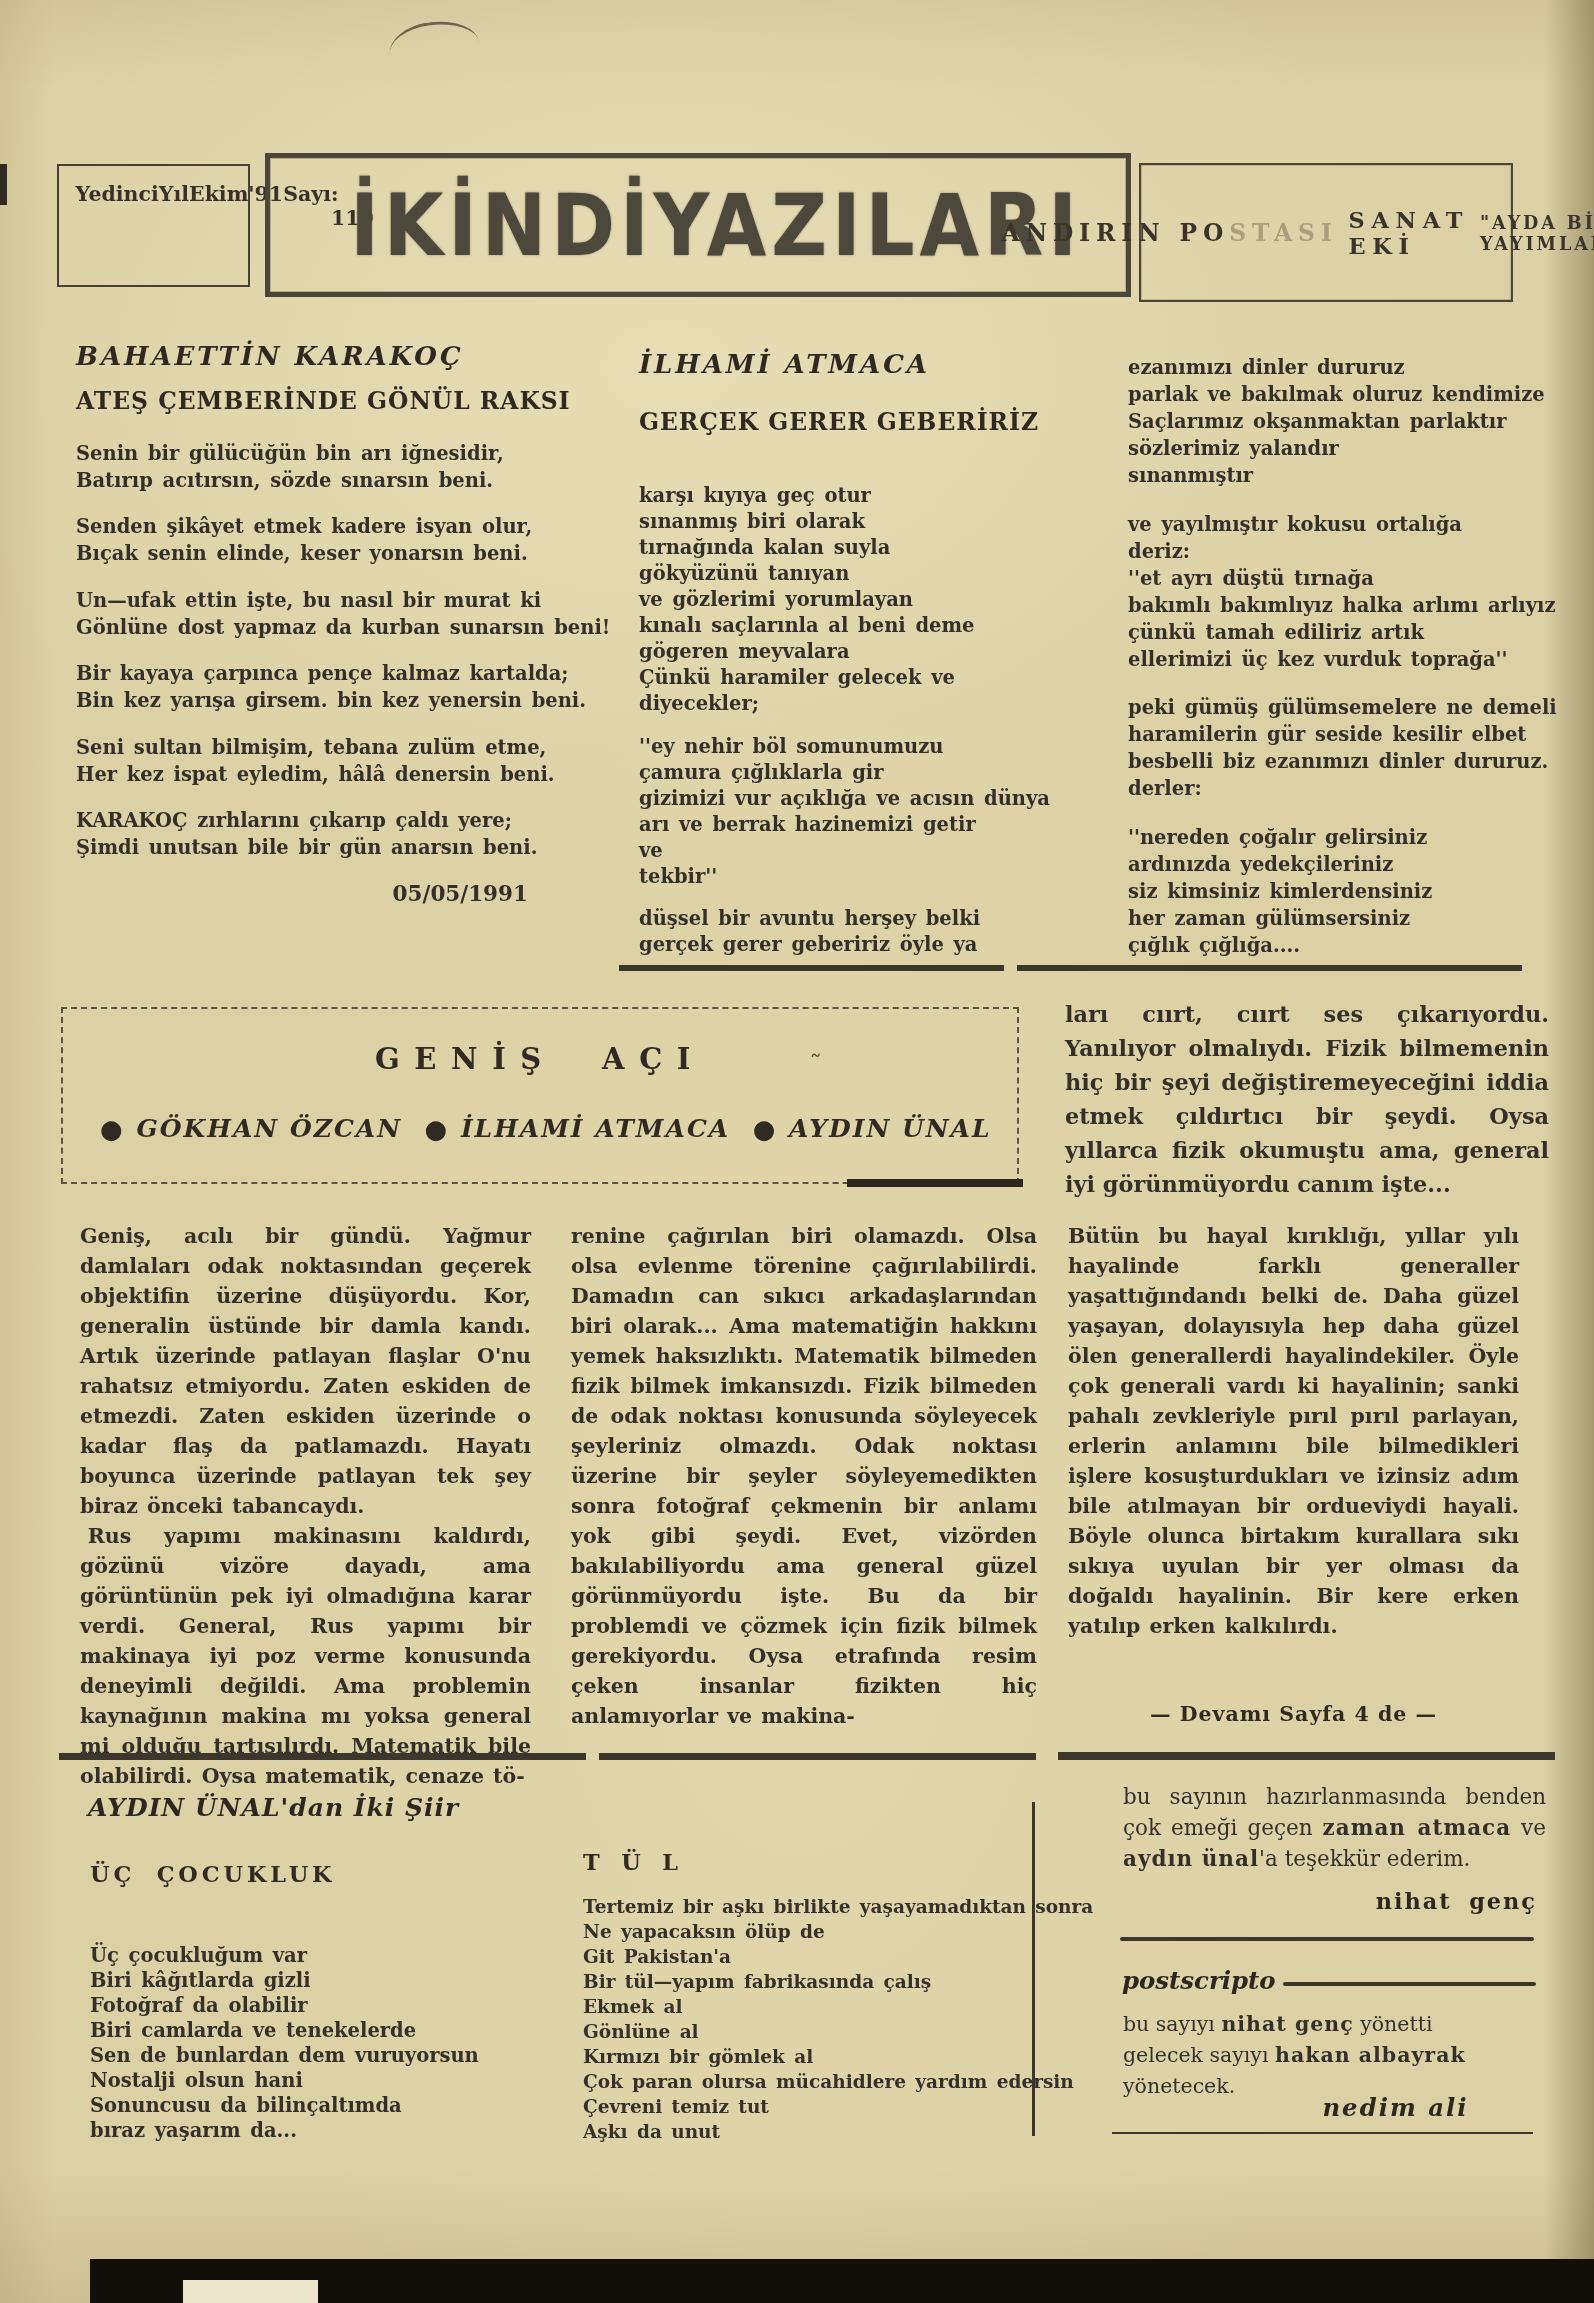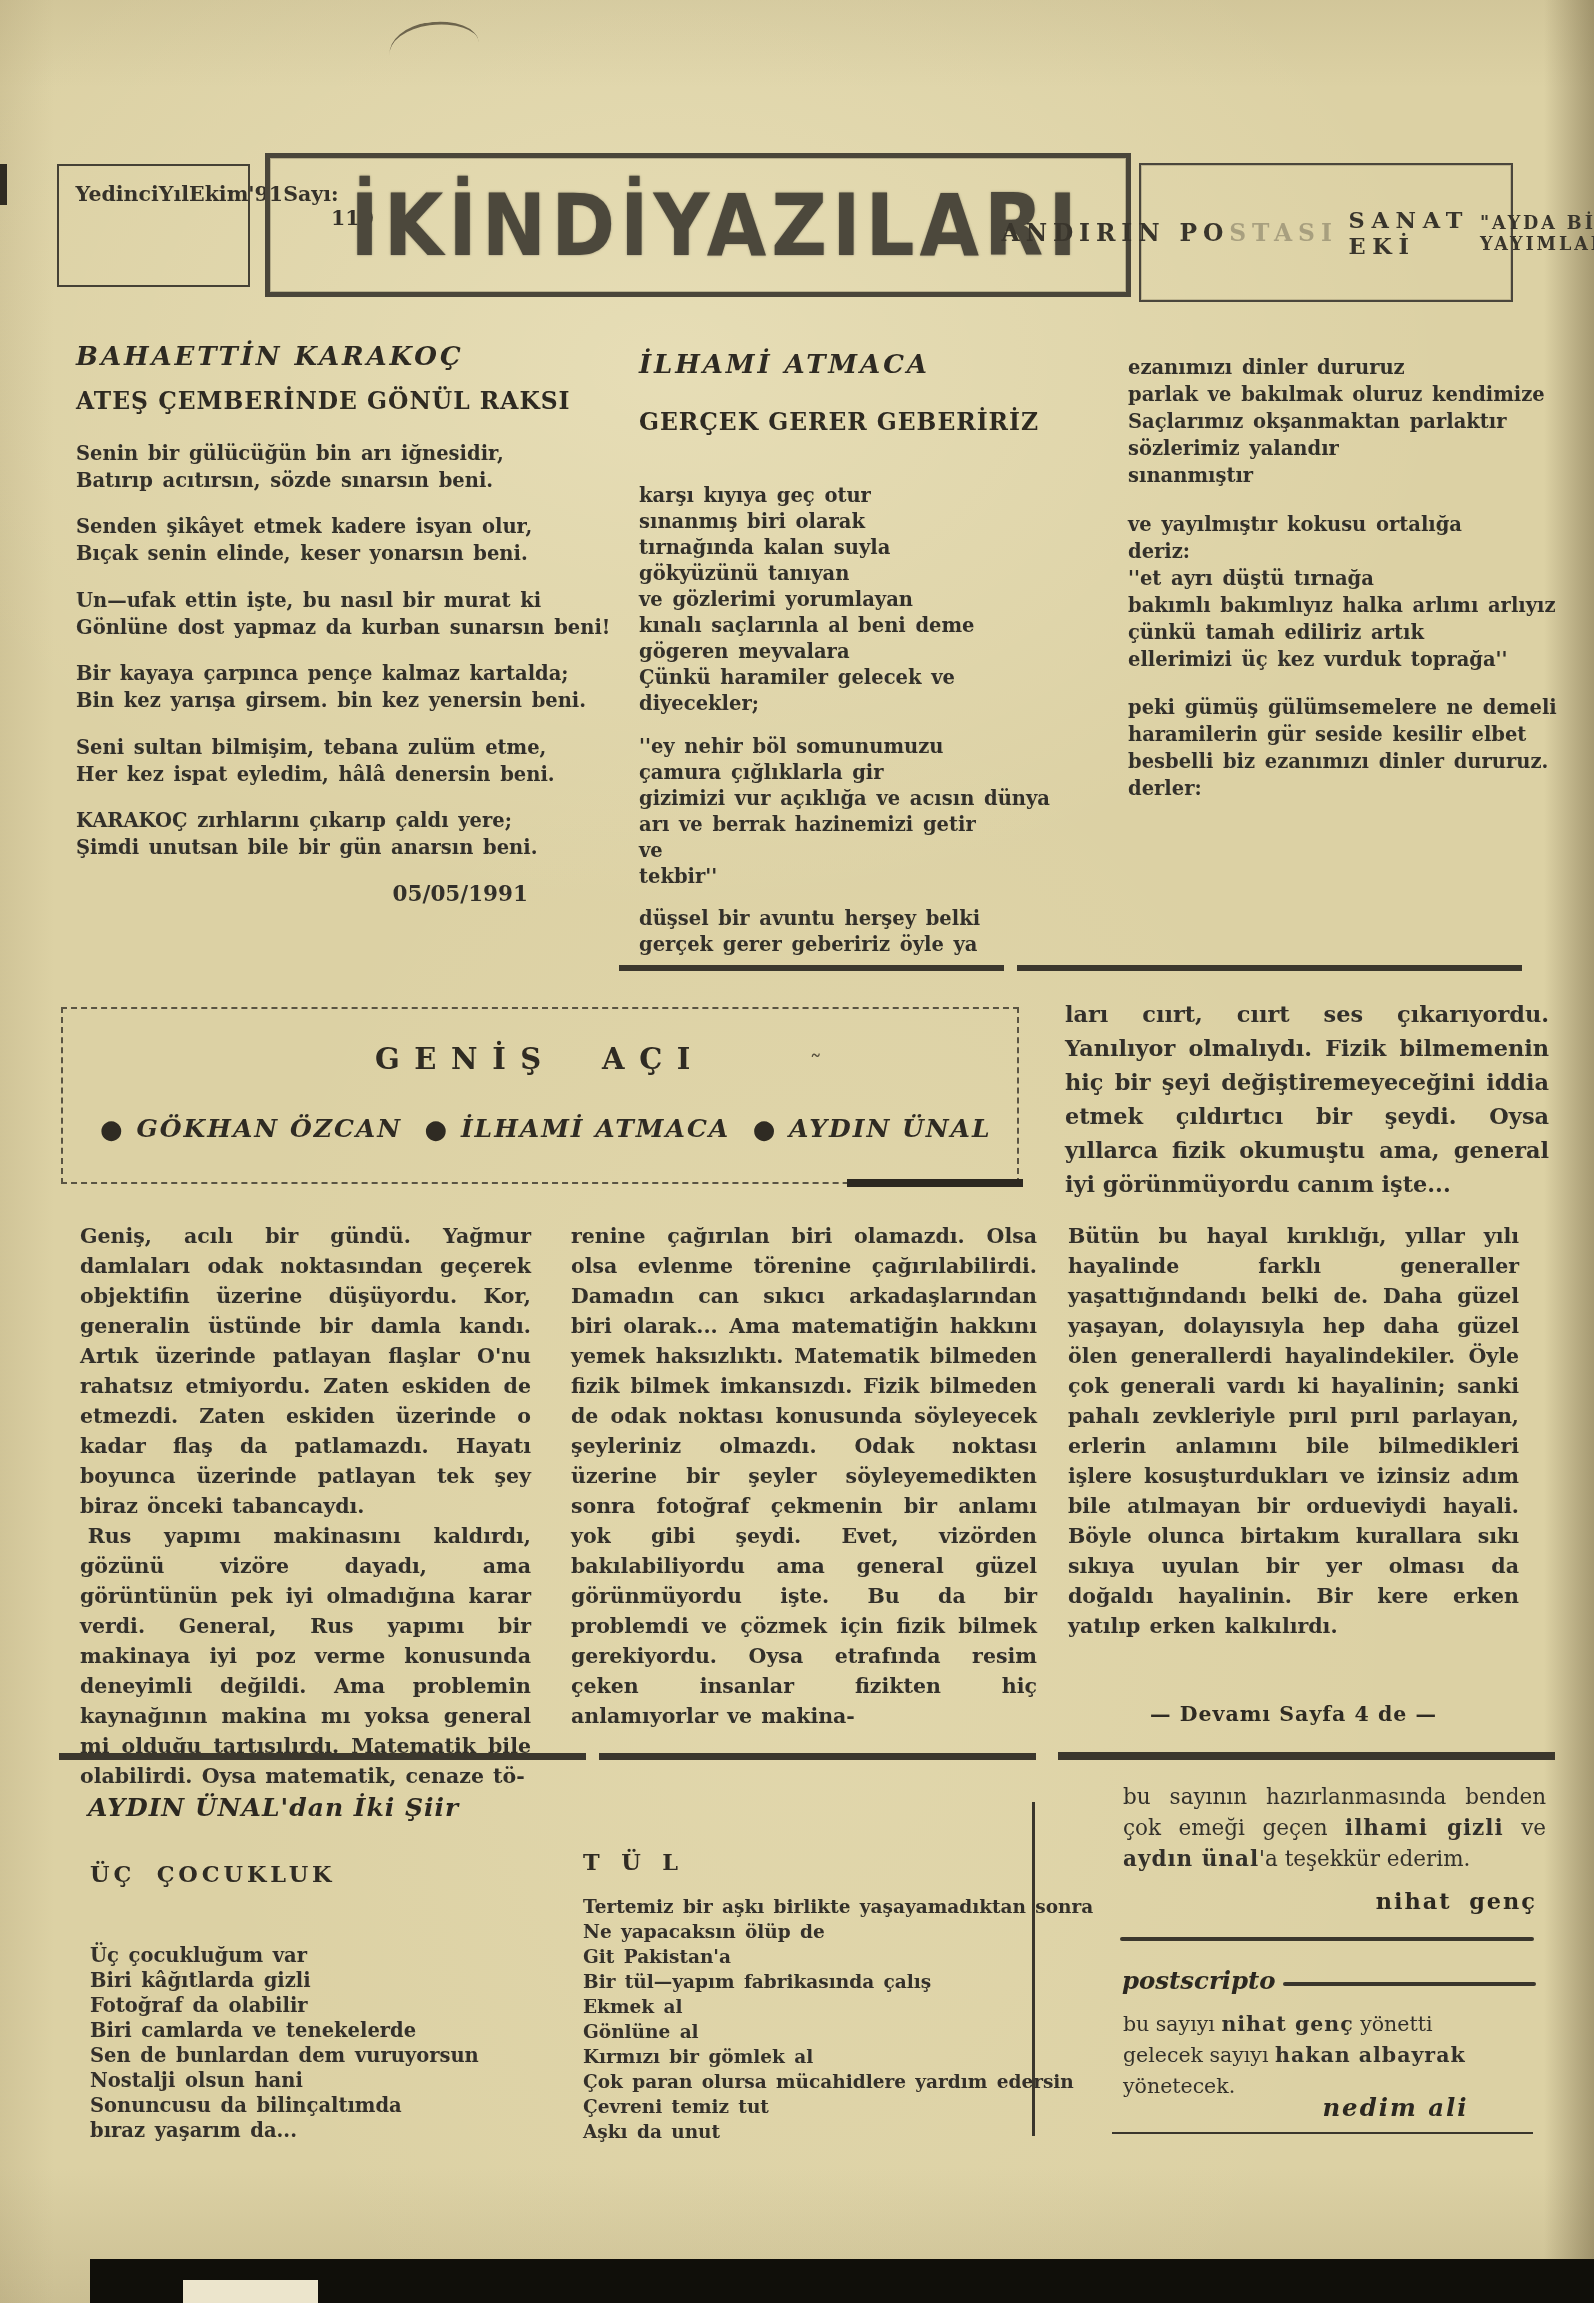--- a/index.html
+++ b/index.html
@@ -231,20 +231,27 @@
         <div class="pline">bakımlı bakımlıyız halka arlımı arlıyız</div>
         <div class="pline">çünkü tamah ediliriz artık</div>
         <div class="pline">ellerimizi üç kez vurduk toprağa''</div>
       </div>
     <div class="stanza">
         <div class="pline">peki gümüş gülümsemelere ne demeli</div>
         <div class="pline">haramilerin gür seside kesilir elbet</div>
         <div class="pline">besbelli biz ezanımızı dinler dururuz.</div>
         <div class="pline">derler:</div>
       </div>
+    <div class="stanza">
+        <div class="pline">''nereden çoğalır gelirsiniz</div>
+        <div class="pline">ardınızda yedekçileriniz</div>
+        <div class="pline">siz kimsiniz kimlerdensiniz</div>
+        <div class="pline">her zaman gülümsersiniz</div>
+        <div class="pline">çığlık çığlığa....</div>
+      </div>
   </article>
 
   <div class="rule" id="rule-mid-1"></div>
   <div class="rule" id="rule-mid-2"></div>
 
   <section class="genis">
     <div class="genis-title">GENİŞ AÇI</div>
     <div class="genis-tilde">˜</div>
     <div class="genis-authors">
       <span class="ga-item"><span class="bullet">●</span><span>GÖKHAN ÖZCAN</span></span>
@@ -298,21 +305,21 @@
       <div class="bline">Gönlüne al</div>
       <div class="bline">Kırmızı bir gömlek al</div>
       <div class="bline">Çok paran olursa mücahidlere yardım edersin</div>
       <div class="bline">Çevreni temiz tut</div>
       <div class="bline">Aşkı da unut</div>
     </div>
 
   <div class="b-divider"></div>
 
   <p class="note">
-    <span>bu sayının hazırlanmasında benden çok emeği geçen </span><span class="b">ilhami gizli</span><span> ve </span><span class="b">aydın ünal</span><span>'a teşekkür ederim.</span>
+    <span>bu sayının hazırlanmasında benden çok emeği geçen </span><span class="b">zaman atmaca</span><span> ve </span><span class="b">aydın ünal</span><span>'a teşekkür ederim.</span>
   </p>
   <div class="note-sig">nihat genç</div>
   <div class="rule" id="rule-note"></div>
 
   <div class="ps-label-row">
     <span class="ps-label">postscripto</span>
     <span class="ps-line"></span>
   </div>
   <div class="ps-body">
     <div><span>bu sayıyı </span><span class="b">nihat genç</span><span> yönetti</span></div>

